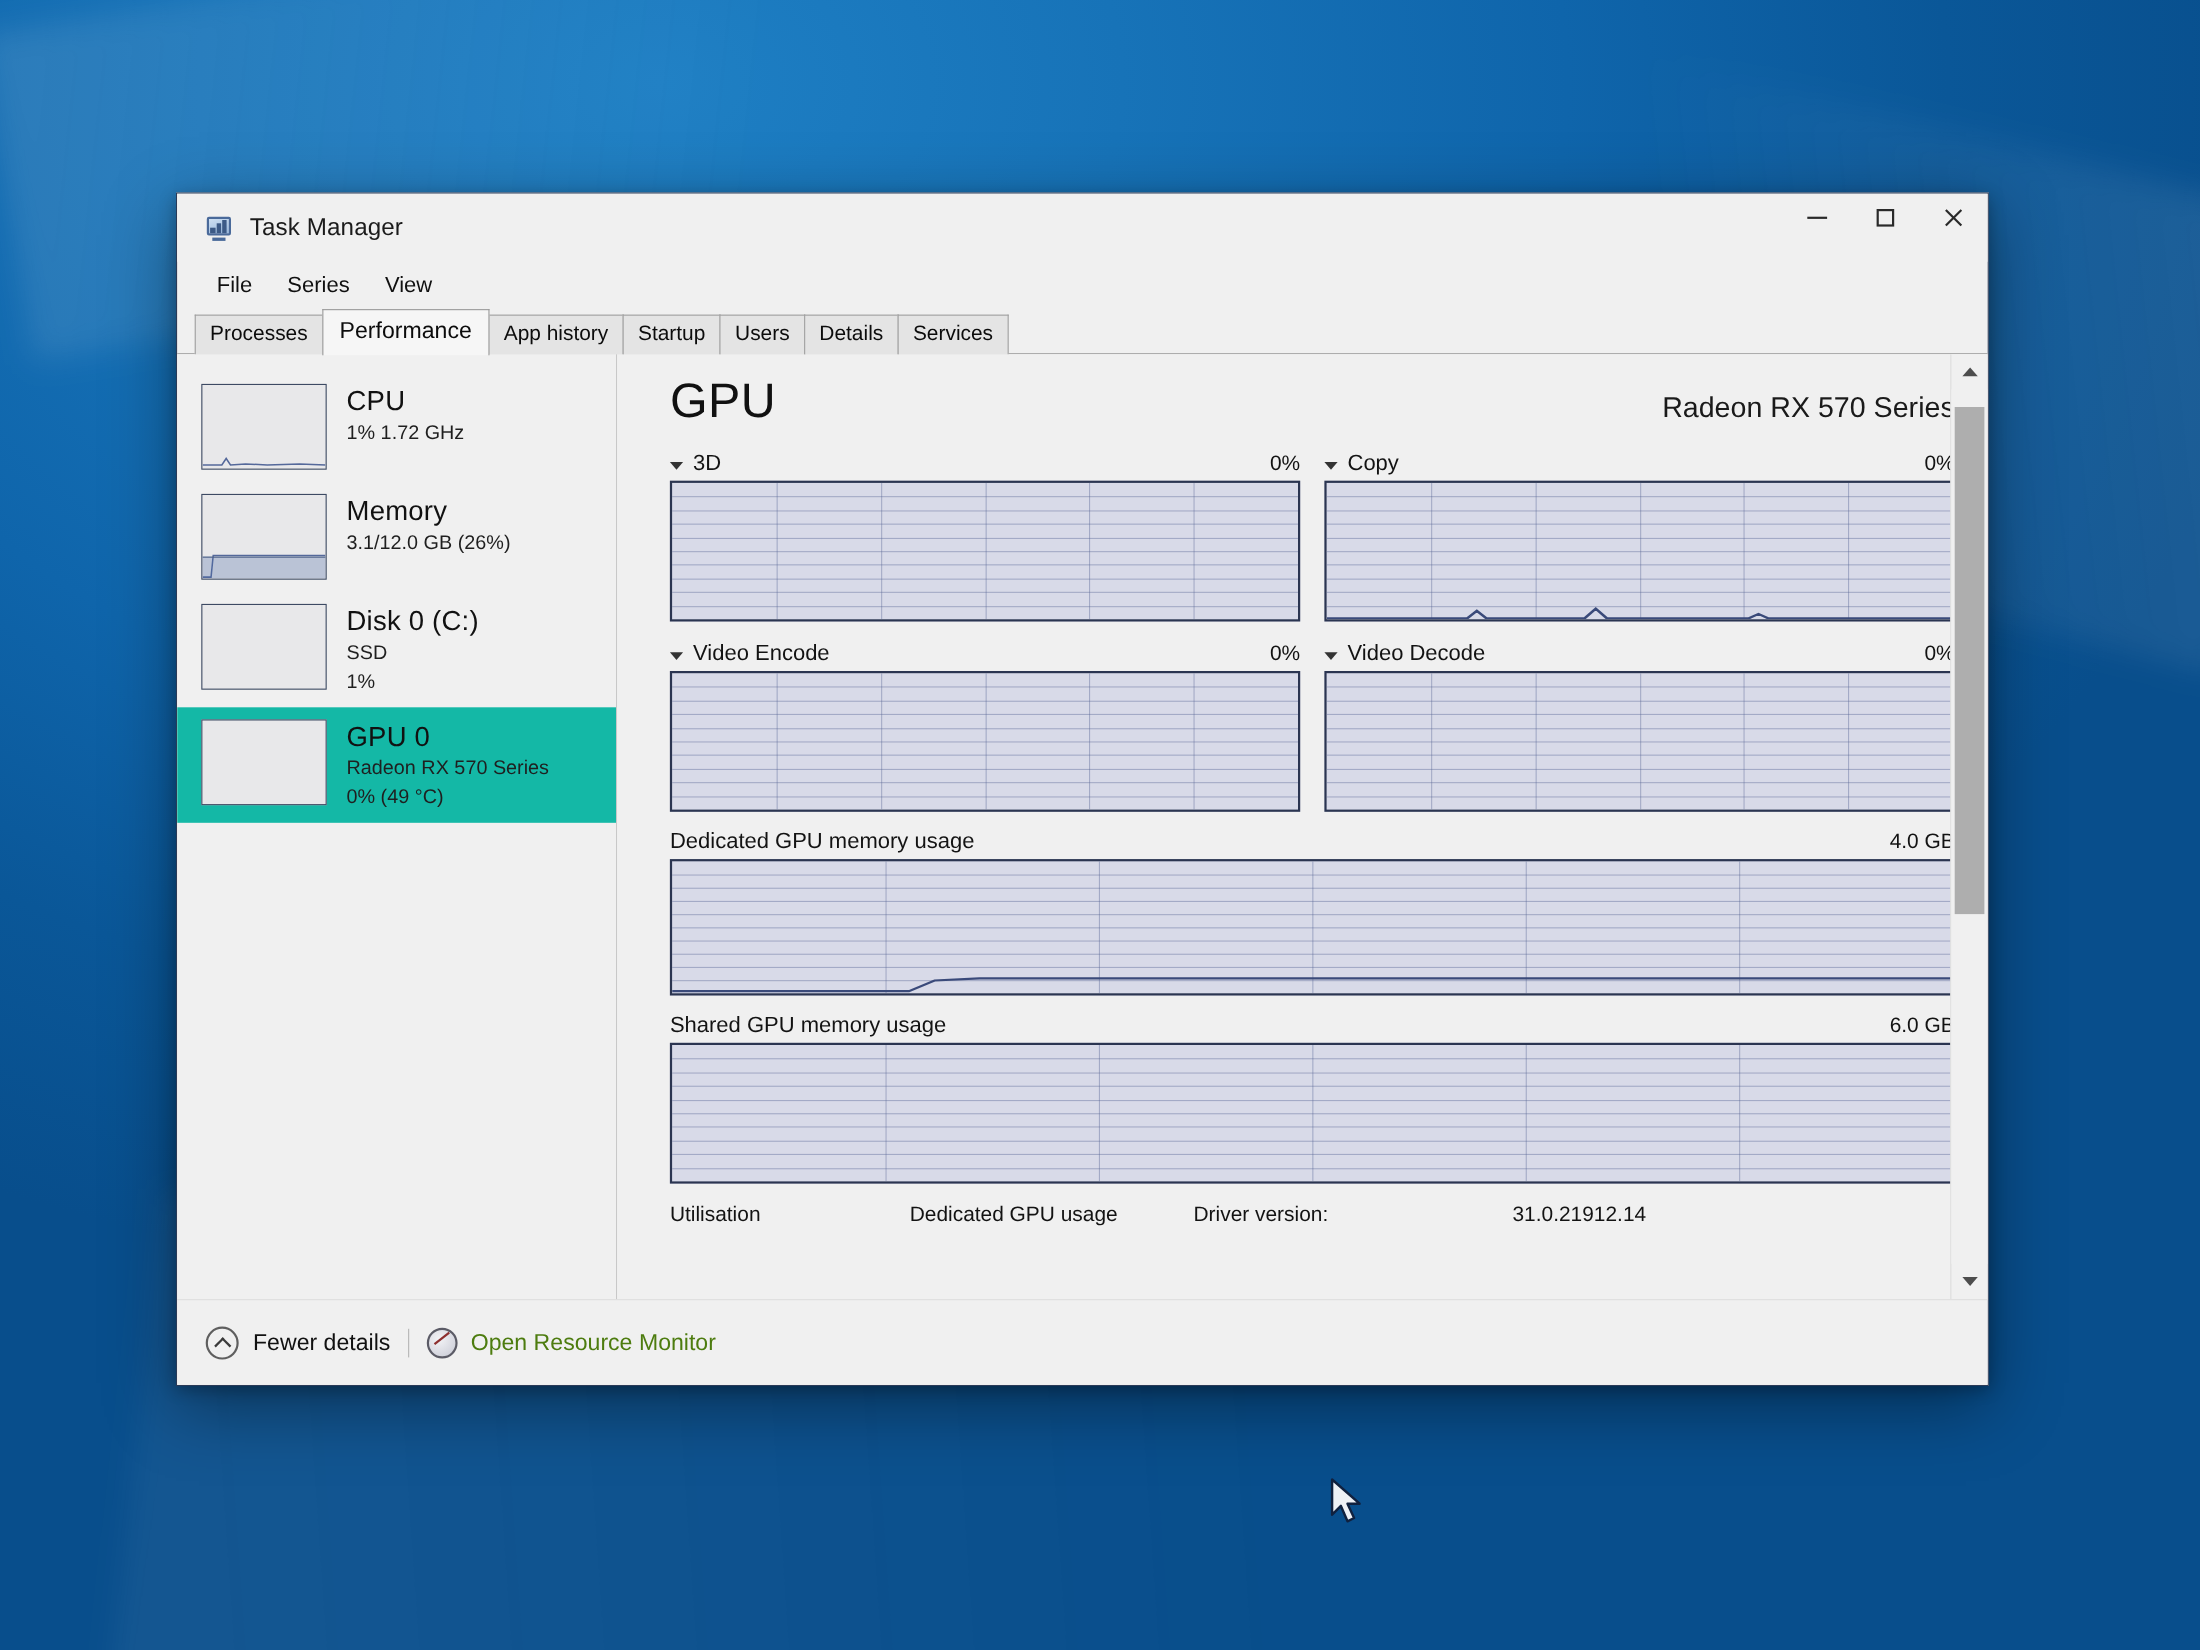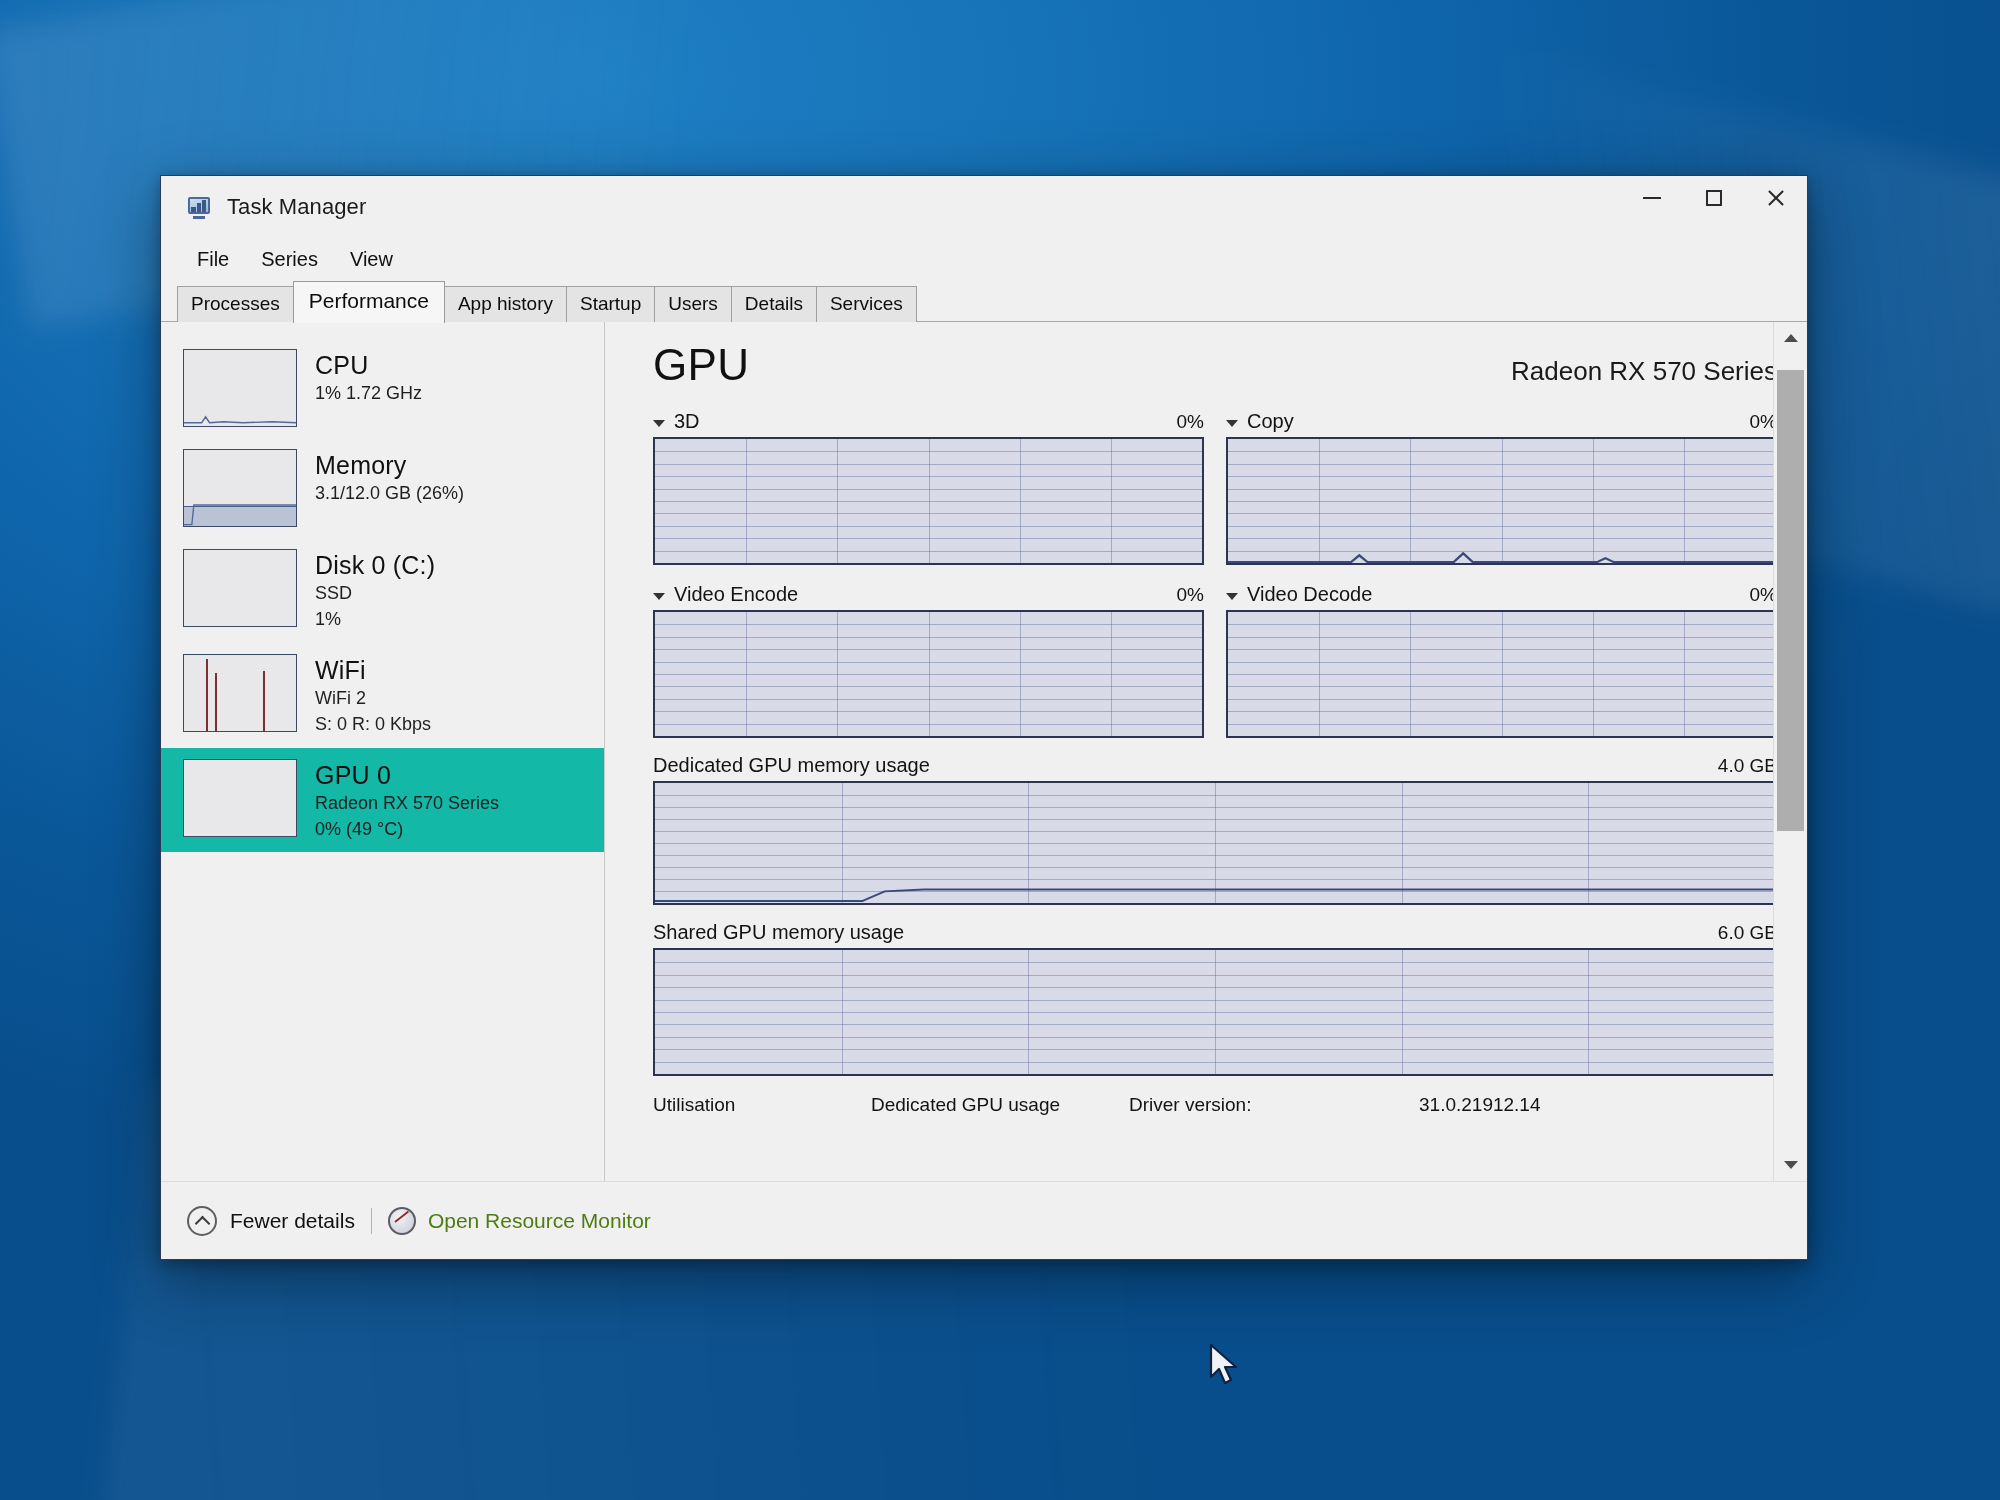--- a/index.html
+++ b/index.html
@@ -80,21 +80,21 @@
   }
   .tab.active {
     background: #f6f6f6; z-index: 3; font-size: 21px; padding: 7px 15px 10px;
     border-color: #9a9a9a; margin-bottom: -1px;
   }
 
   .body-area { flex: 1 1 auto; display: flex; min-height: 0; position: relative; }
 
   
   .sidebar {
-    width: 444px; flex: 0 0 auto; background: #f0f0f0;
+    width: 400px; flex: 0 0 auto; background: #f0f0f0;
     border-right: 1px solid #c8c8c8; padding-top: 16px;
     overflow: hidden;
   }
   .side-item {
     display: flex; align-items: flex-start; gap: 18px;
     padding: 11px 14px 11px 22px; cursor: default;
   }
   .side-item.selected { background: #14b8a6; }
   .mini {
     width: 114px; height: 78px; flex: 0 0 auto;
@@ -273,33 +273,20 @@
         <div class="mini">
             <div class="mg"></div>
           </div>
         <div class="side-text">
           <div class="si-title">Disk 0 (C:)</div>
           <div class="si-sub">SSD</div>
           <div class="si-sub">1%</div>
         </div>
       </div>
 
-      <div class="side-item">
-        <div class="mini">
-            <div class="mg"></div>
-          <div class="spike" style="left: 22px; height: 72px;"></div>
-          <div class="spike" style="left: 31px; height: 58px;"></div>
-          <div class="spike" style="left: 79px; height: 60px;"></div>
-        </div>
-        <div class="side-text">
-          <div class="si-title">WiFi</div>
-          <div class="si-sub">WiFi 2</div>
-          <div class="si-sub">S: 0 R: 0 Kbps</div>
-        </div>
-      </div>
 
       <div class="side-item selected">
         <div class="mini">
             <div class="mg"></div>
           </div>
         <div class="side-text">
           <div class="si-title">GPU 0</div>
           <div class="si-sub">Radeon RX 570 Series</div>
           <div class="si-sub">0%  (49 °C)</div>
         </div>

